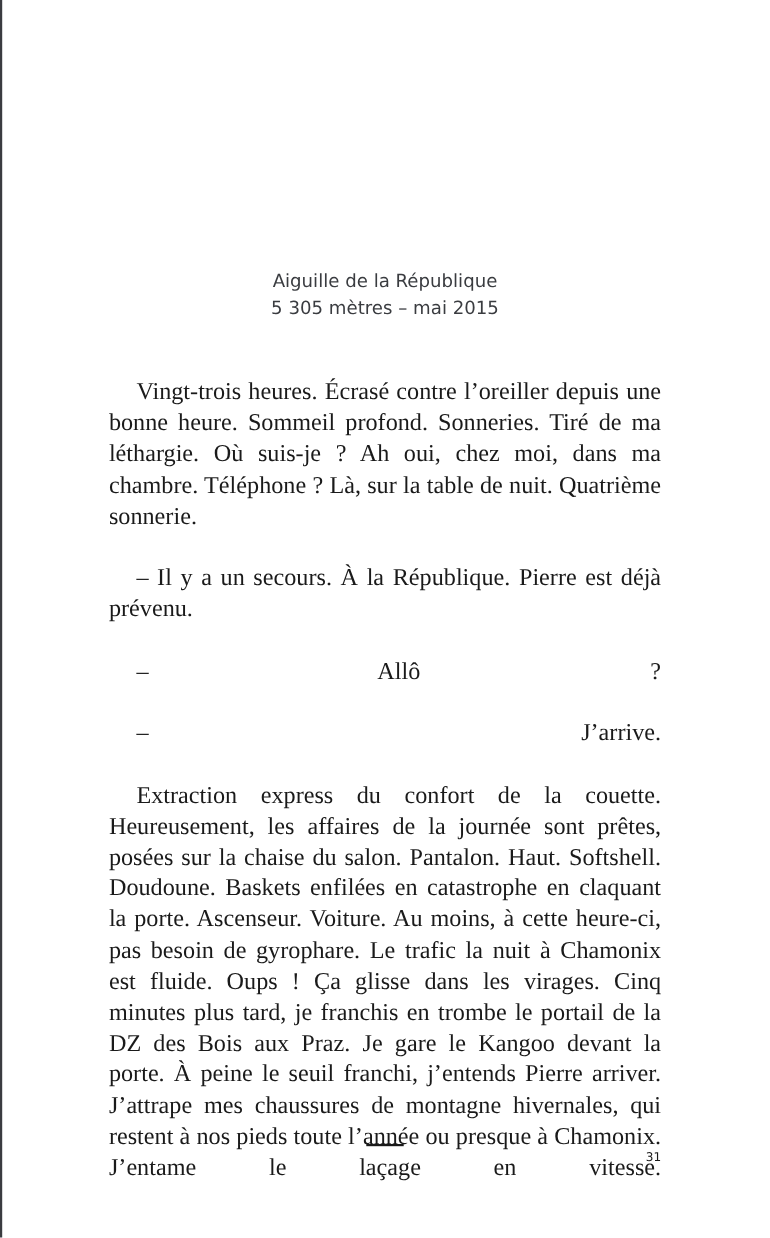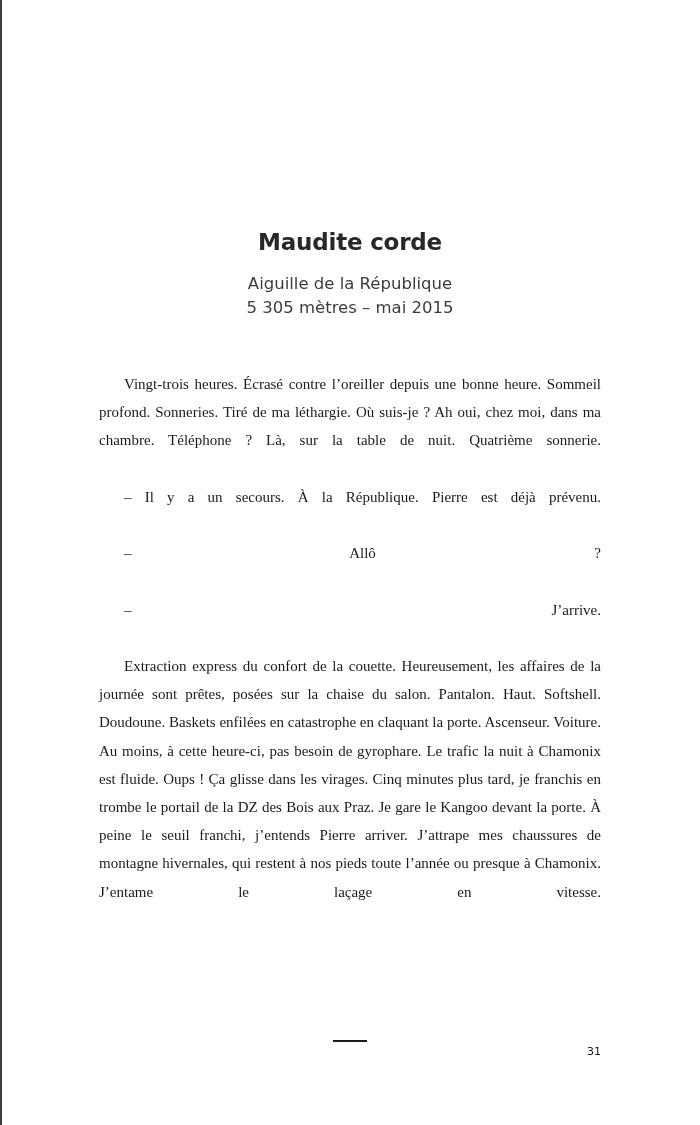--- a/index.html
+++ b/index.html
@@ -59,21 +59,21 @@
     margin: 16px;
   }
   .chapter-subtitle .sub-line:first-child {
     margin-top: 14px;
   }
   .sub-line { display: block; }
 
   
   .body-text {
     margin-top: 50px;
-    font-size: 15px;
+    font-size: 22px;
     line-height: 28.2px;
     text-align: justify;
     text-justify: inter-word;
     hyphens: none;
   }
   .body-text p {
     margin: 0;
     text-indent: 25px;
   }
   
@@ -106,21 +106,20 @@
   }
 </style>
 </head>
 <body>
 
 <div class="spine"></div>
 
 <div class="page">
 
   <header class="chapter-head">
-    <h1 class="chapter-title">Maudite corde</h1>
     <div class="chapter-subtitle">
       <span class="sub-line">Aiguille de la République</span>
       <span class="sub-line">5 305 mètres – mai 2015</span>
     </div>
   </header>
 
   <section class="body-text">
       <p>Vingt-trois heures. Écrasé contre l’oreiller depuis une bonne heure. Sommeil profond. Sonneries. Tiré de ma léthargie. Où suis-je ? Ah oui, chez moi, dans ma chambre. Téléphone ? Là, sur la table de nuit. Quatrième sonnerie.</p>
       <p>– Il y a un secours. À la République. Pierre est déjà prévenu.</p>
       <p>– Allô ?</p>

